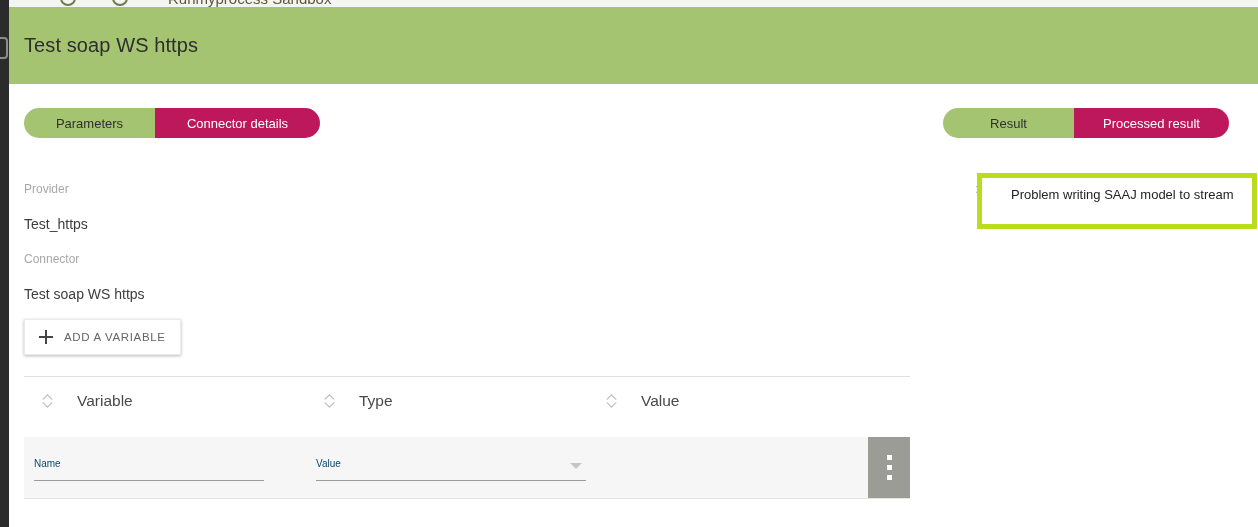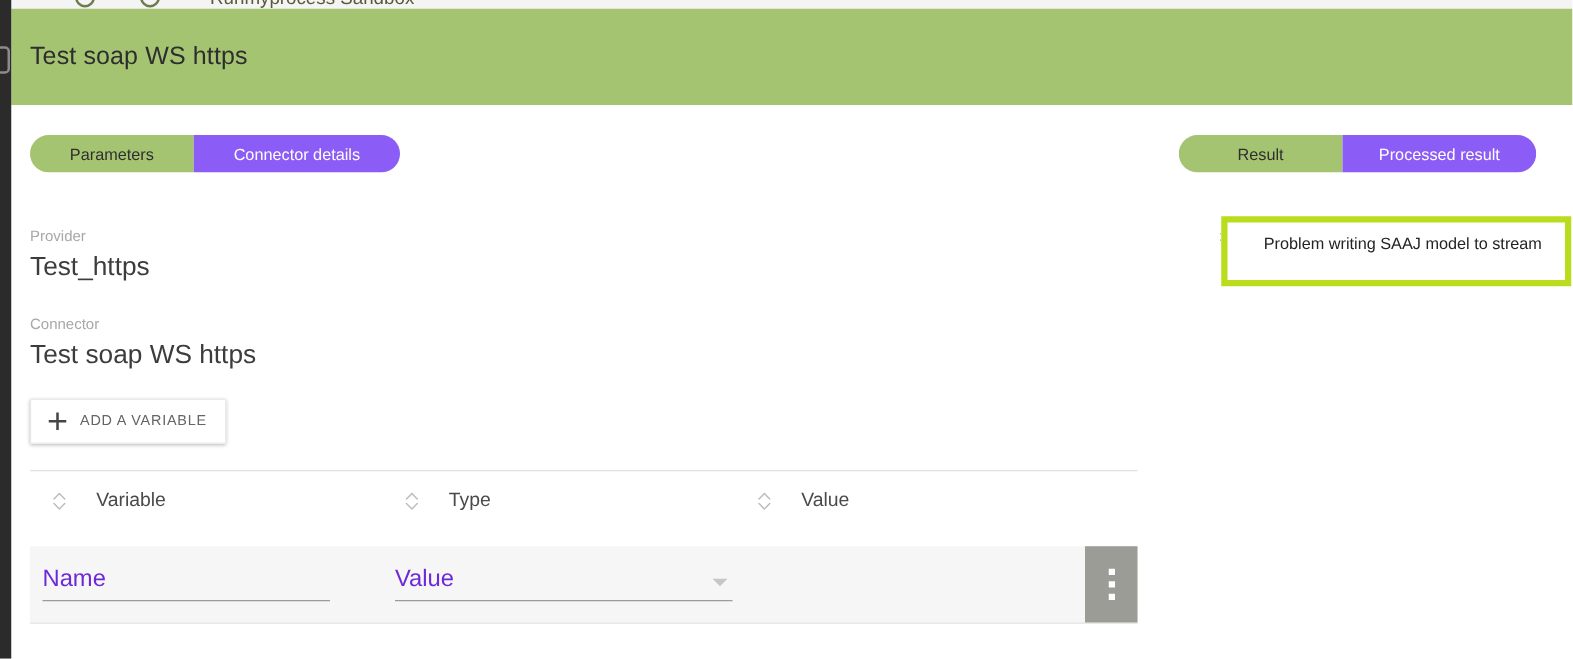--- a/index.html
+++ b/index.html
@@ -98,43 +98,43 @@
     align-items: center;
     justify-content: center;
     height: 30px;
     padding: 0 20px;
     font-size: 13px;
     white-space: nowrap;
     cursor: pointer;
     user-select: none;
   }
   .seg-btn.active   { background: #a5c472; color: #2f2f2f; }
-  .seg-btn.inactive { background: #8b5cf6; color: #ffffff; }
+  .seg-btn.inactive { background: #be185d; color: #ffffff; }
 
   .seg-left  .seg-btn:nth-child(1) { min-width: 131px; }
   .seg-left  .seg-btn:nth-child(2) { min-width: 165px; }
   .seg-right .seg-btn:nth-child(1) { min-width: 131px; }
   .seg-right .seg-btn:nth-child(2) { min-width: 155px; }
 
   
   .field-block { position: absolute; left: 24px; }
   .fb-provider  { top: 180px; }
   .fb-connector { top: 250px; }
 
   .field-label {
     font-size: 12px;
     color: #a8a8a8;
     line-height: 18px;
     white-space: nowrap;
   }
   .field-value {
-    font-size: 21px;
+    font-size: 14px;
     color: #3c3c3c;
     line-height: 24px;
-    margin-top: 4px;
+    margin-top: 14px;
     white-space: nowrap;
   }
 
   
   .add-var-btn {
     position: absolute;
     left: 24px; top: 319px;
     height: 36px;
     min-width: 141px;
     background: #ffffff;
@@ -219,22 +219,22 @@
     height: 30px;
     border-bottom: 1px solid #9b9b9b;
   }
   .cell-name  { left: 10px;  width: 230px; }
   .cell-type  { left: 292px; width: 270px; }
   .cell-value { left: 574px; width: 240px; }
 
   .cell-text {
     position: absolute;
     left: 0; top: 0;
-    font-size: 19px;
-    color: #6d28d9;
+    font-size: 10px;
+    color: #0c4a6e;
     line-height: 26px;
     white-space: nowrap;
   }
   .cell-caret {
     position: absolute;
     right: 4px; top: 12px;
     width: 0; height: 0;
     border-left: 6px solid transparent;
     border-right: 6px solid transparent;
     border-top: 6px solid #c6c6c6;

